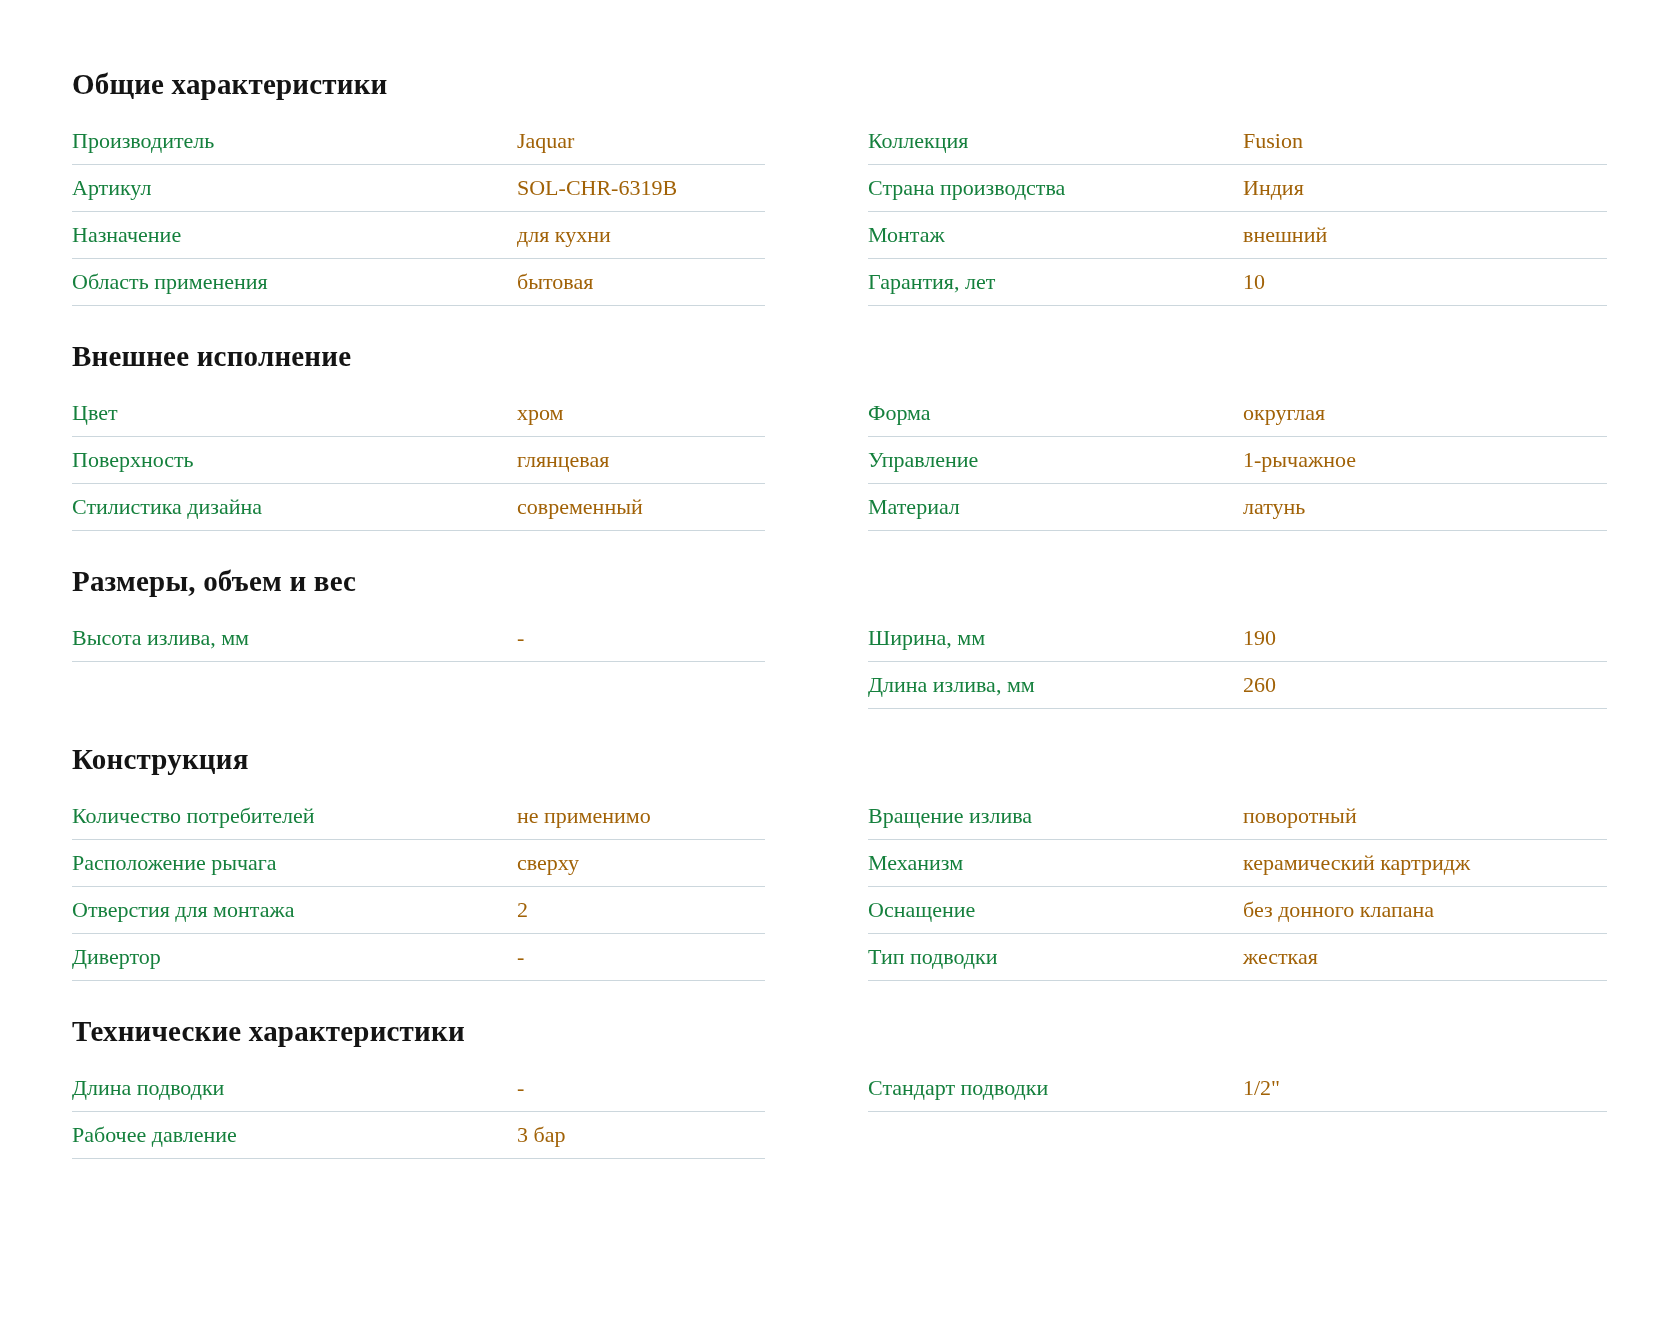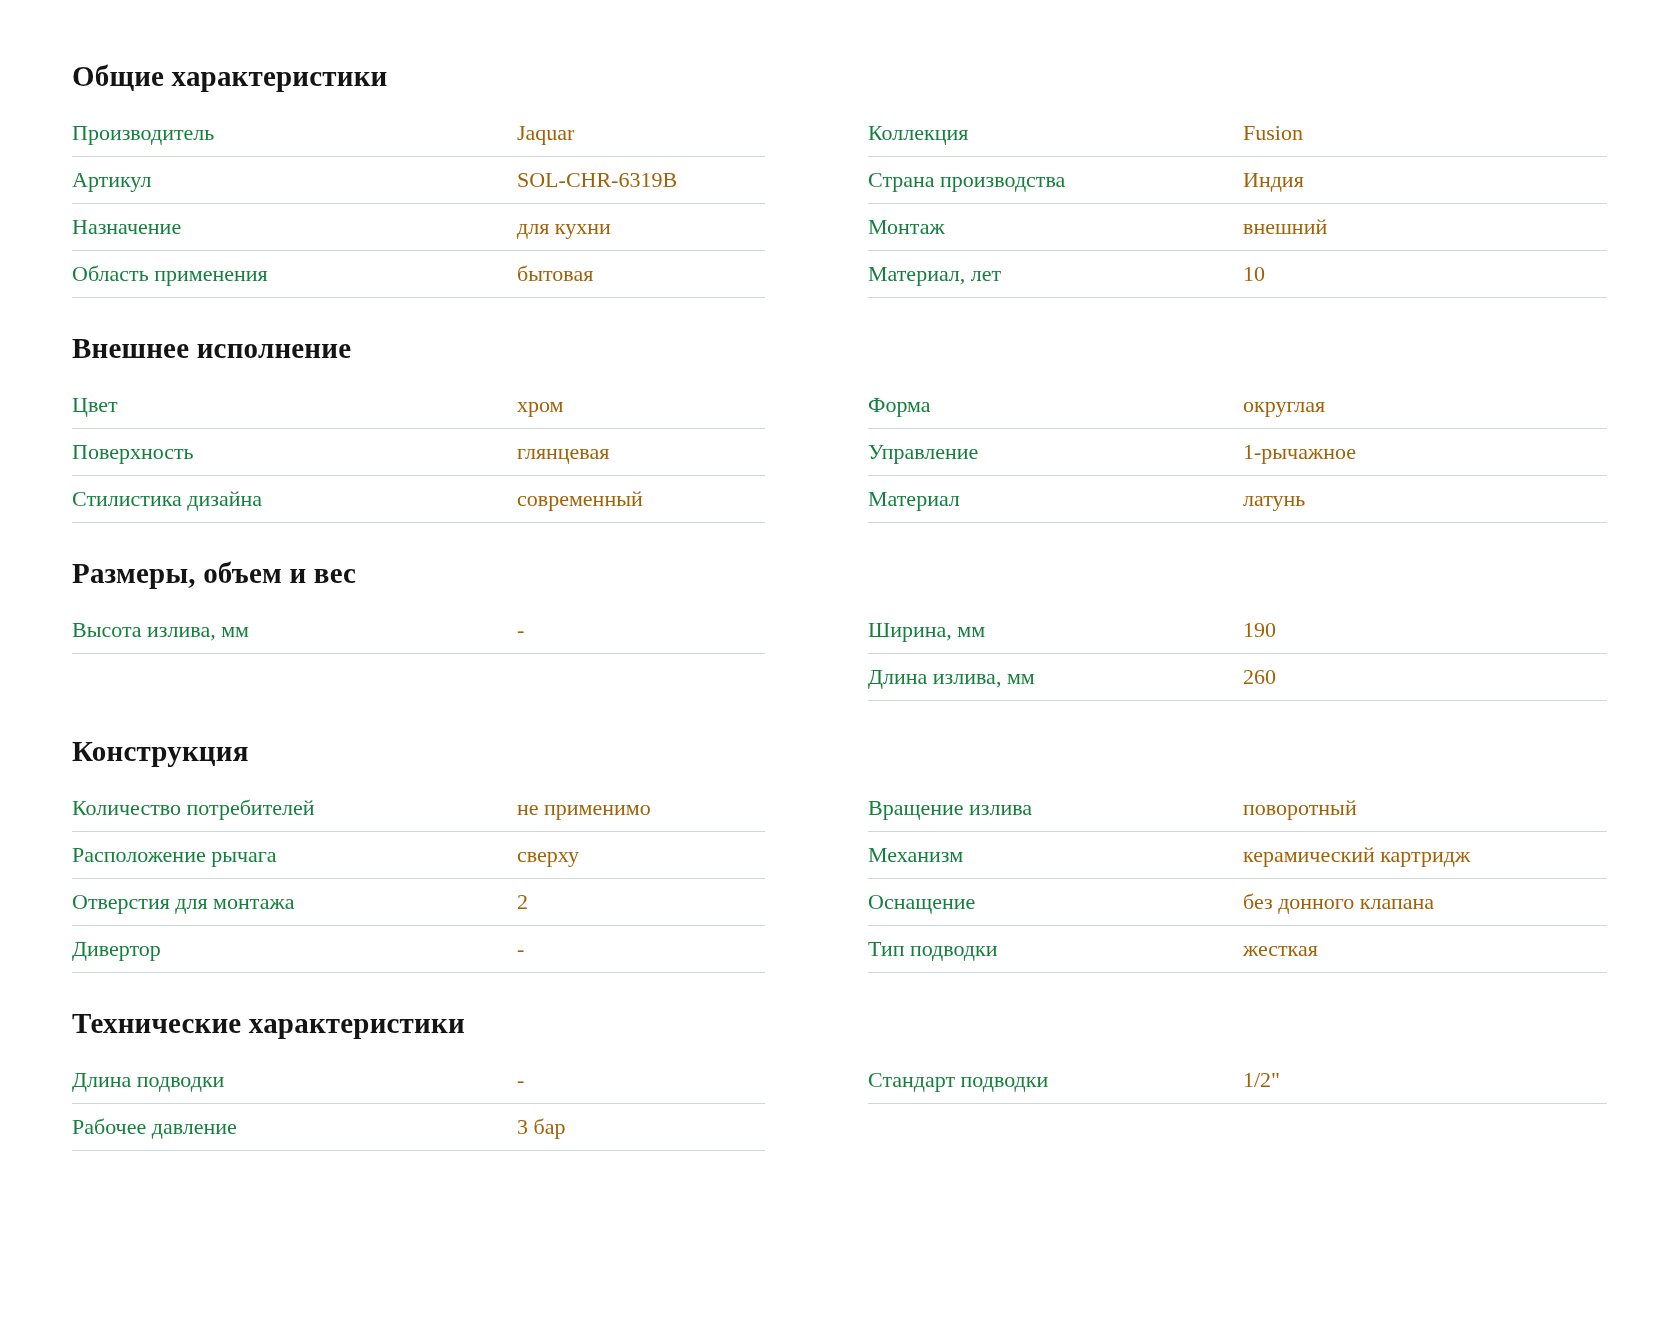--- a/index.html
+++ b/index.html
@@ -5,21 +5,21 @@
   html, body { margin: 0; padding: 0; background: #ffffff; }
   body {
     width: 1680px;
     height: 1340px;
     box-sizing: border-box;
     padding: 58px 72px 0 72px;
     font-family: "Liberation Serif", "DejaVu Serif", serif;
     -webkit-font-smoothing: antialiased;
   }
   .section { margin-top: 32px; }
-  .section:first-child { margin-top: 0; }
+  .section:first-child { margin-top: 8px; }
   .section-title {
     font-size: 29px;
     line-height: 36px;
     font-weight: 700;
     margin: 0 0 16px 0;
     color: #141414;
     letter-spacing: 0.2px;
   }
   .cols {
     display: grid;
@@ -71,21 +71,21 @@
           </div>
           <div class="row">
             <div class="label">Страна производства</div>
             <div class="value">Индия</div>
           </div>
           <div class="row">
             <div class="label">Монтаж</div>
             <div class="value">внешний</div>
           </div>
           <div class="row">
-            <div class="label">Материал, лет</div>
+            <div class="label">Гарантия, лет</div>
             <div class="value">10</div>
           </div>
         </div>
       </div>
     </section>
     <section class="section">
       <h2 class="section-title">Внешнее исполнение</h2>
       <div class="cols">
         <div class="col col-left">
           <div class="row">

